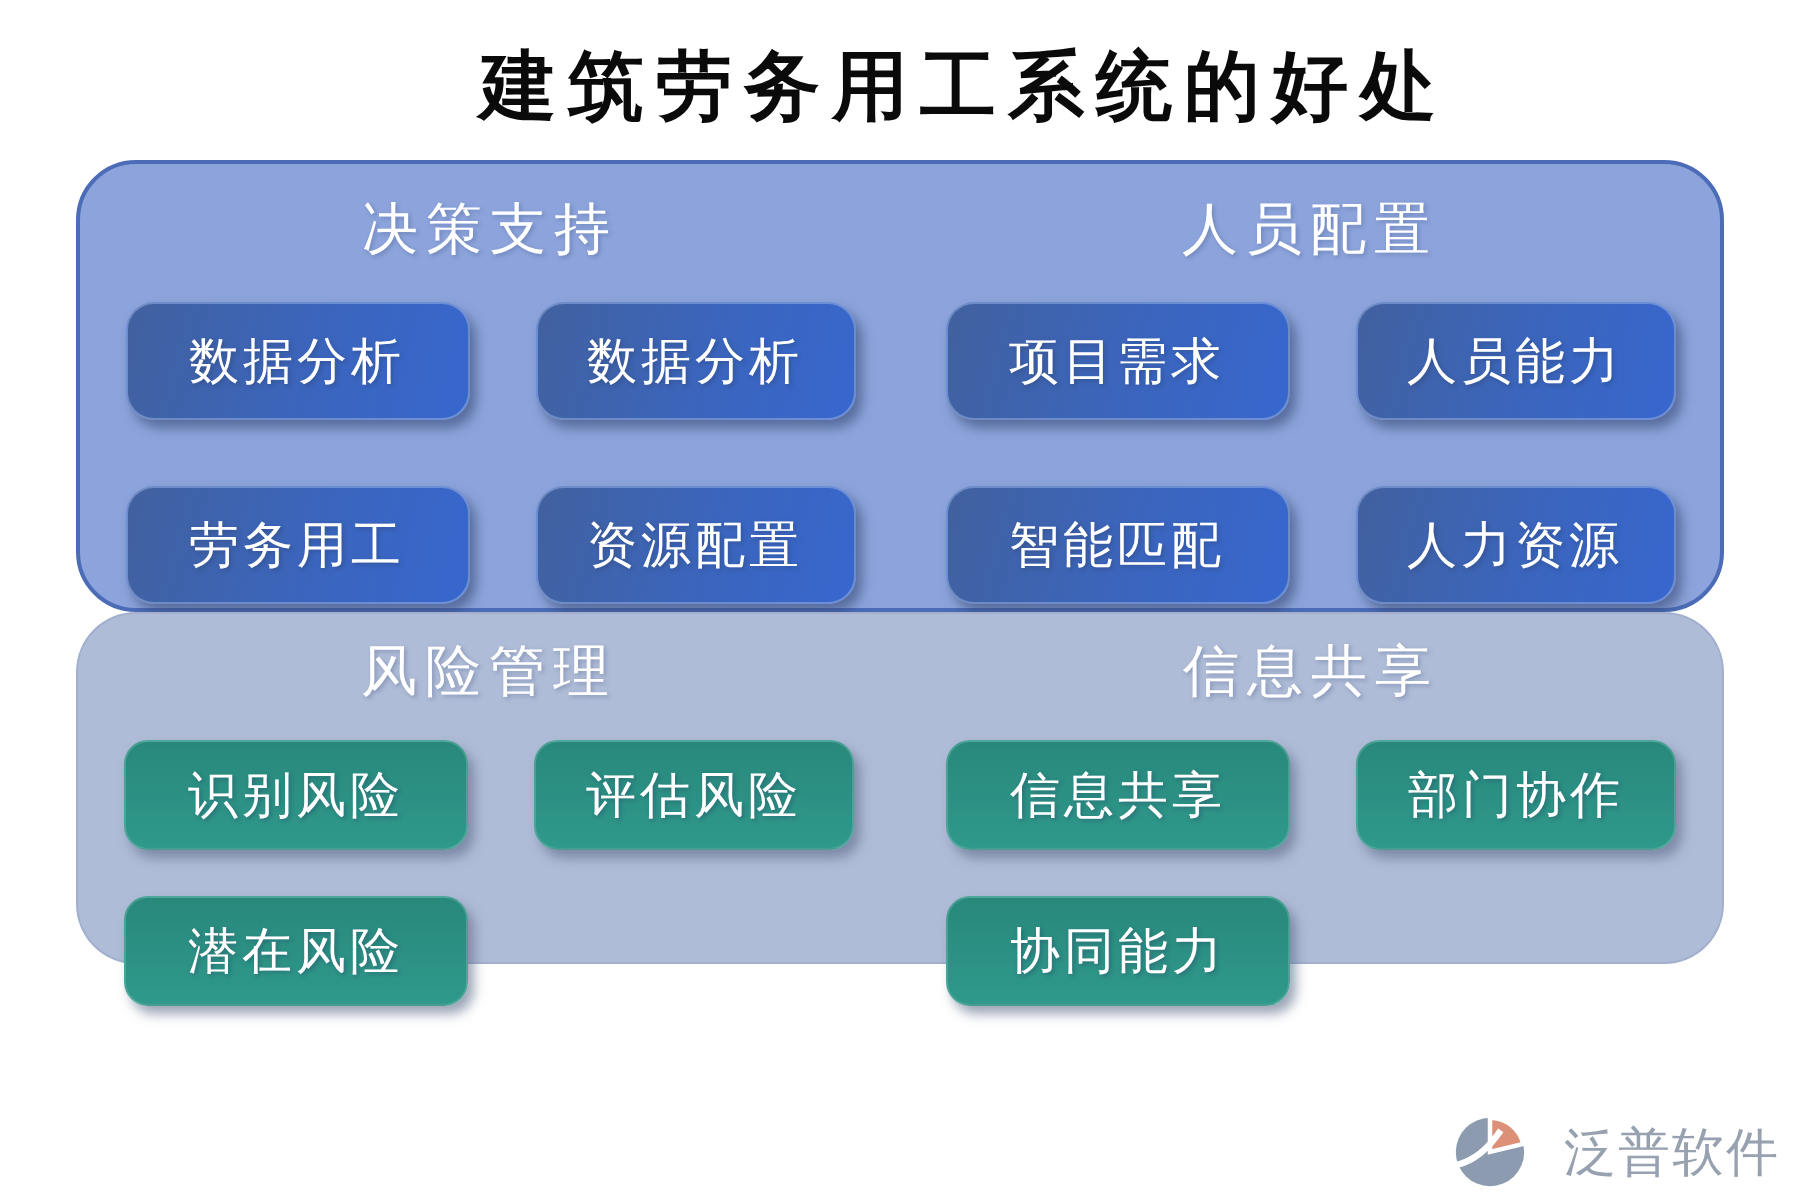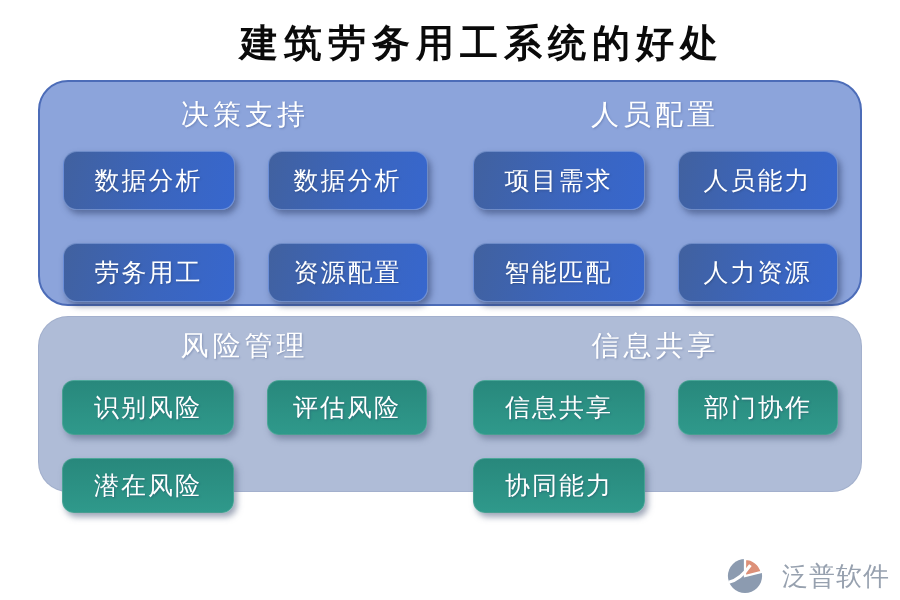--- a/index.html
+++ b/index.html
@@ -31,21 +31,21 @@
     display: flex;
     box-sizing: border-box;
   }
   .panel-top {
     top: 80px;
     height: 226px;
     background: #8ca4db;
     border: 2px solid #4c6cb8;
   }
   .panel-bottom {
-    top: 316px;
+    top: 306px;
     height: 176px;
     background: #afbcd7;
     border: 1px solid rgba(140,155,185,0.35);
   }
   .half {
     width: 50%;
     display: flex;
     flex-direction: column;
     align-items: center;
   }

